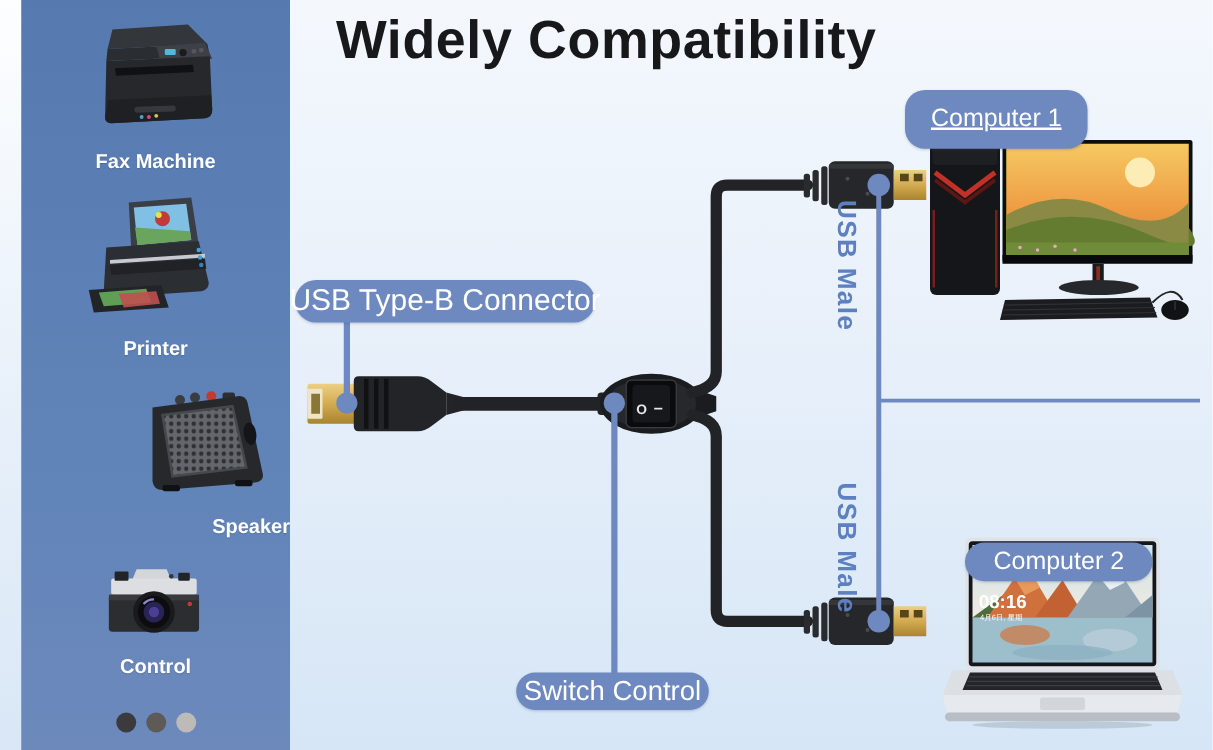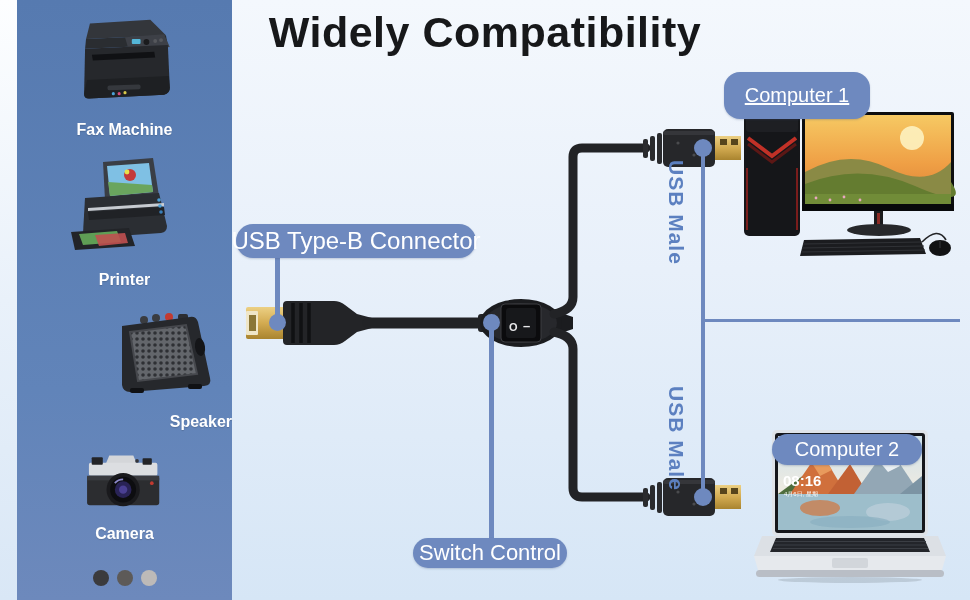--- a/index.html
+++ b/index.html
@@ -118,21 +118,21 @@
         <rect x="14" y="30" width="78" height="32" rx="3" fill="#2c2d30"></rect>
         <rect x="14" y="30" width="78" height="5" fill="#3a3b3f"></rect>
         <circle cx="53" cy="45" r="18" fill="#1a1a1d"></circle>
         <circle cx="53" cy="45" r="14" fill="#0d0d10"></circle>
         <circle cx="53" cy="45" r="9" fill="#292356"></circle>
         <circle cx="53" cy="45" r="4.5" fill="#4a3f93"></circle>
         <path d="M44,38 A12,12 0 0,1 53,34" stroke="#8b87c9" stroke-width="2" fill="none"></path>
         <circle cx="84" cy="38" r="2" fill="#c23a30"></circle>
       </g>
     </svg>
-    <div class="side-label">Camera</div>
+    <div class="side-label">Control</div>
   </div>
 
   <div class="dots-row">
     <span class="dot" style="background-color: rgb(59, 59, 61);"></span>
     <span class="dot" style="background-color: rgb(93, 90, 88);"></span>
     <span class="dot" style="background-color: rgb(189, 186, 184);"></span>
   </div>
 </div>
 
 <div class="abs title">Widely Compatibility</div>

